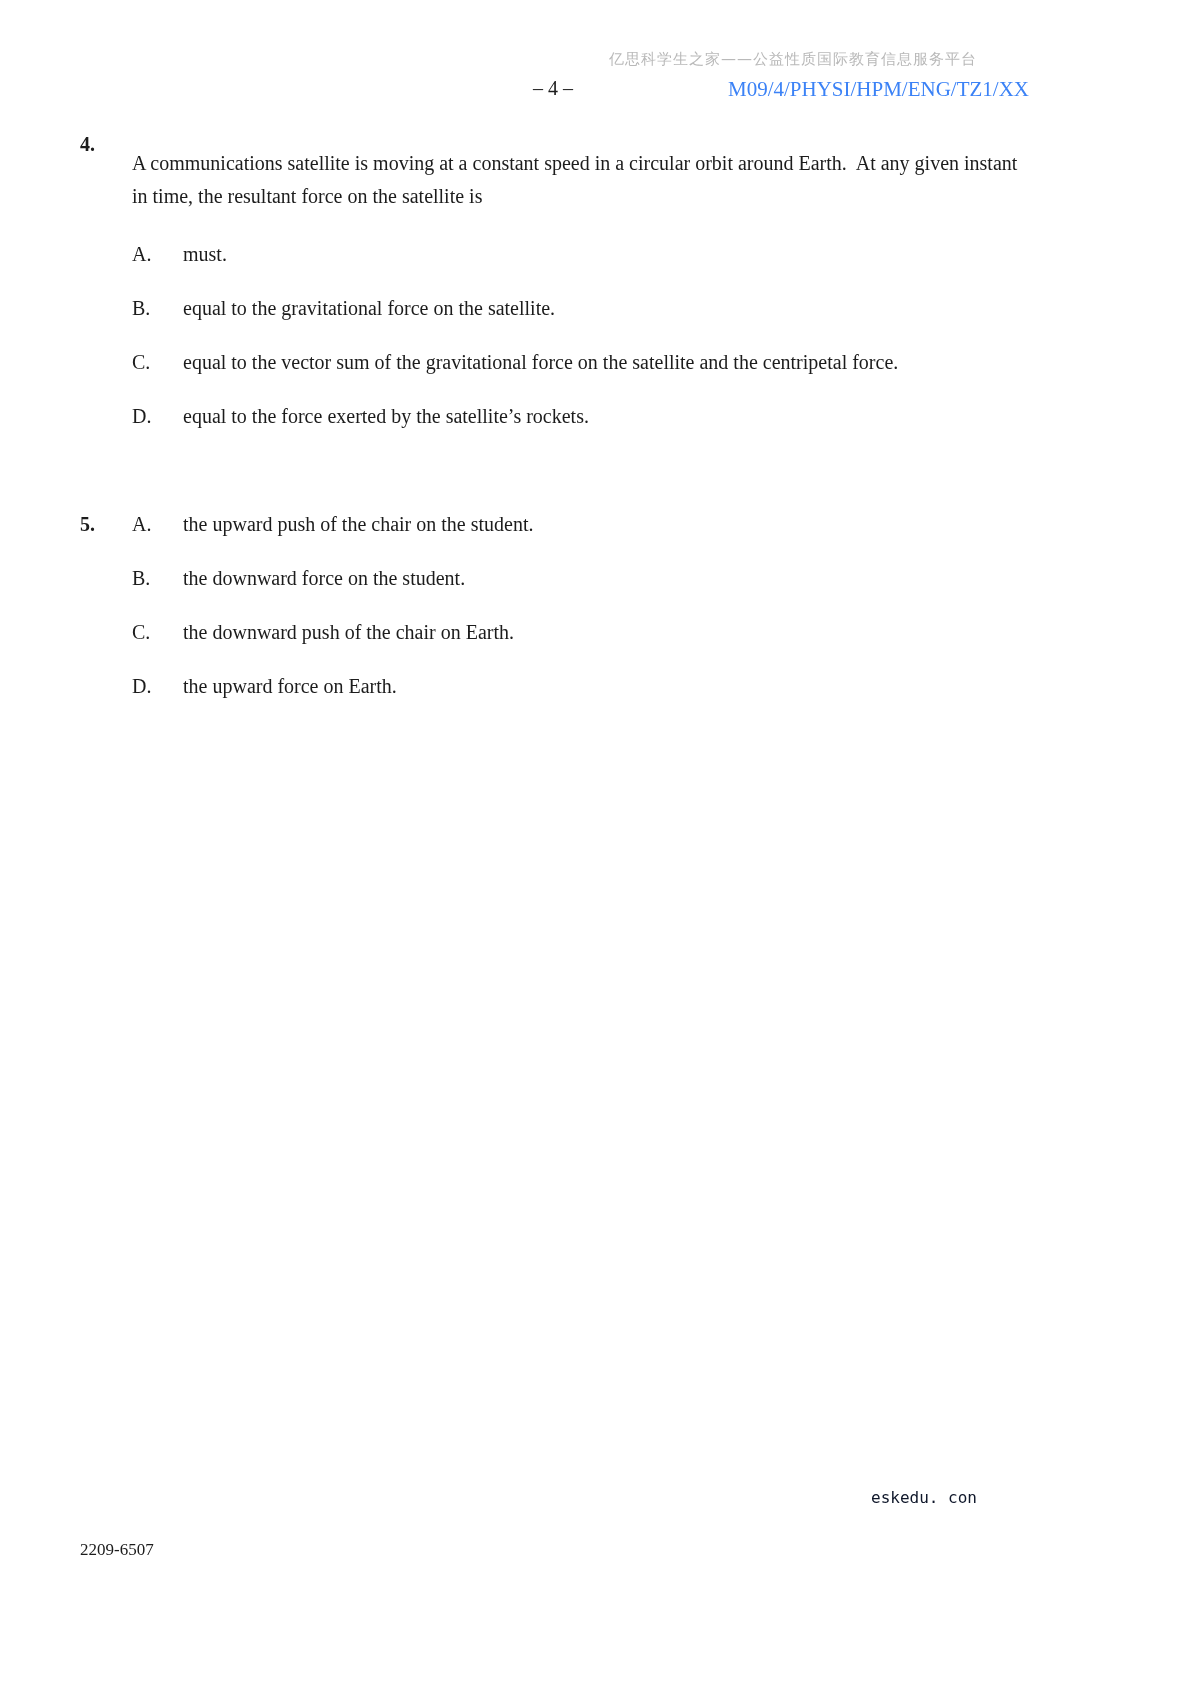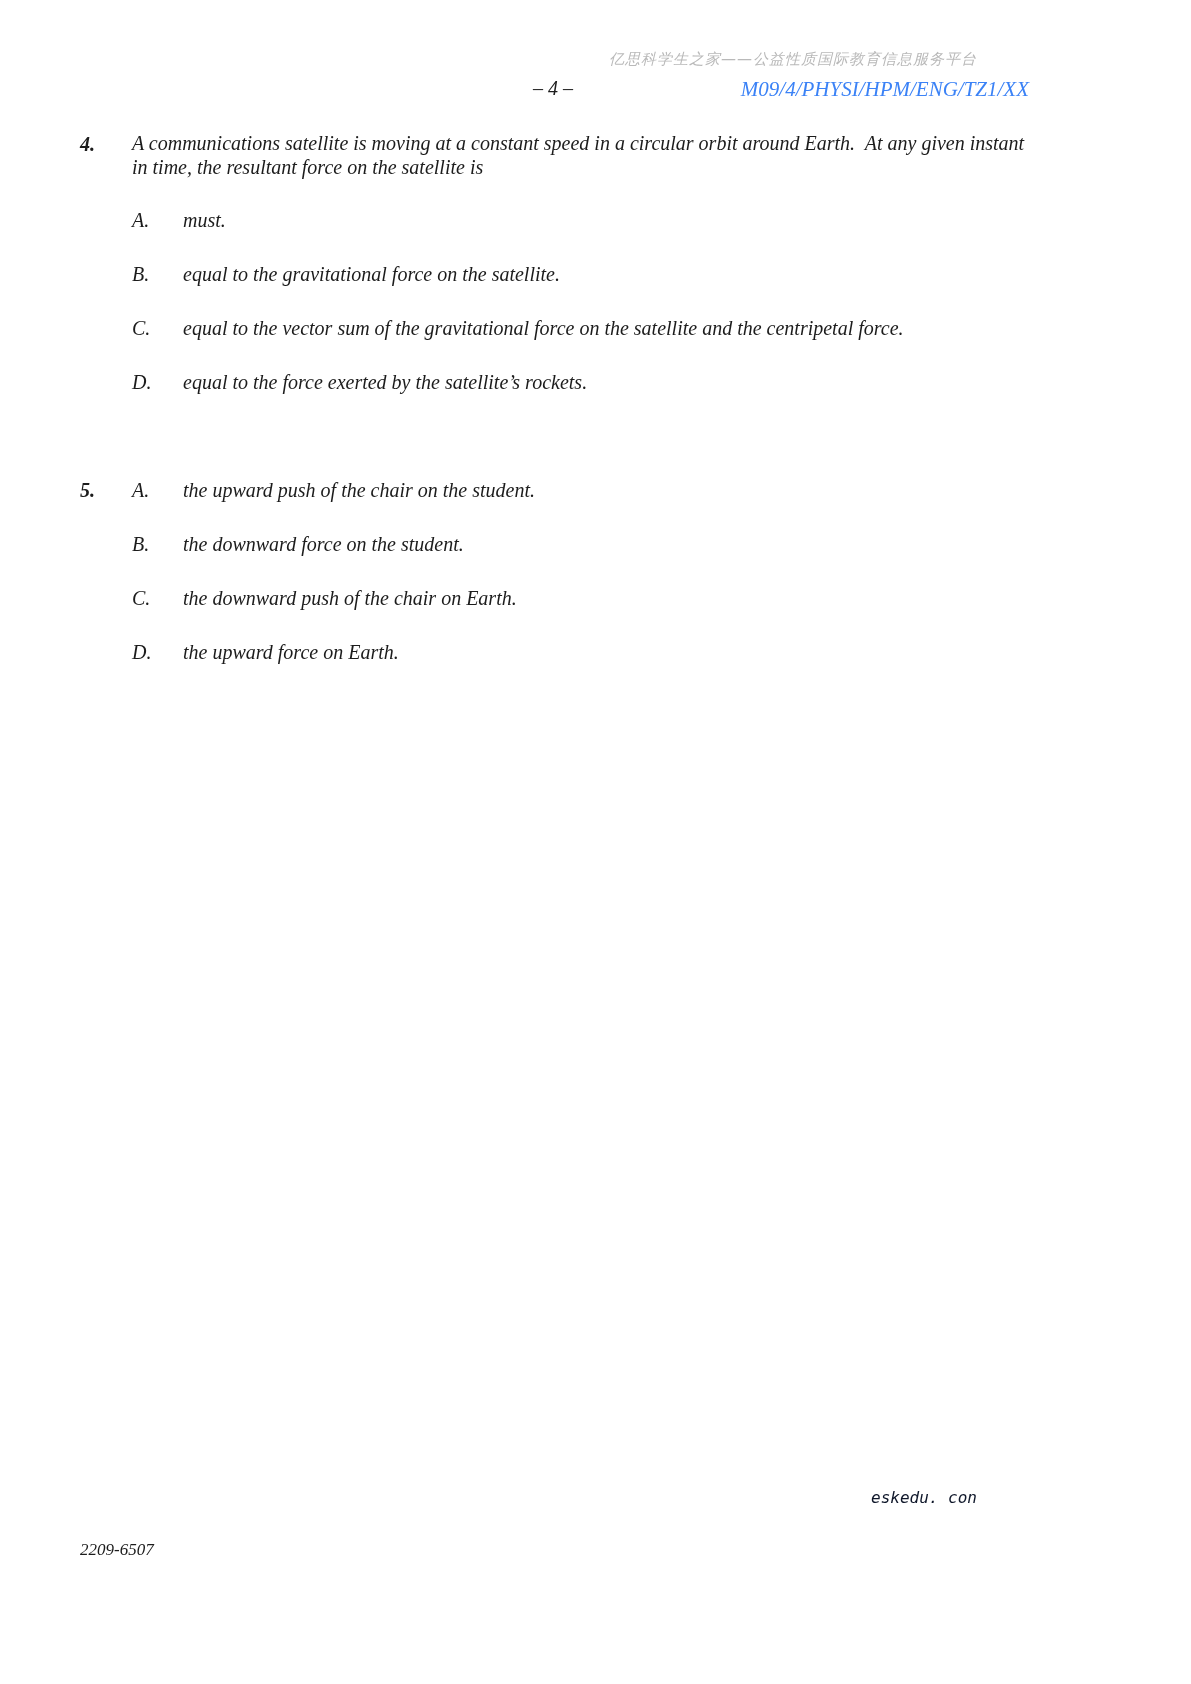--- a/index.html
+++ b/index.html
@@ -10,21 +10,20 @@
     position: relative;
     font-family: "Liberation Serif", serif;
     color: #1c1c1c;
   }
   .page {
     position: relative;
     width: 1191px;
     height: 1676px;
     background: #ffffff;
     overflow: hidden;
-    font-style: italic;
   }
 
   
   .watermark-top {
     position: absolute;
     top: 50px;
     right: 214px;
     font-family: "DejaVu Sans", sans-serif;
     font-size: 15px;
     color: #b9b9b9;
@@ -60,23 +59,23 @@
   .q-number {
     width: 52px;
     flex: 0 0 52px;
     font-weight: bold;
     font-size: 20px;
     line-height: 27px;
   }
   .q-body { flex: 1; }
   .q-text {
     font-size: 20px;
-    line-height: 24px;
+    line-height: 33px;
     white-space: pre-wrap;
-    margin: 0 0 28px 0;
+    margin: 16px 0 28px 0;
   }
   .option {
     display: flex;
     align-items: flex-start;
     font-size: 20px;
     line-height: 27px;
   }
   .option + .option { margin-top: 27px; }
   .opt-letter {
     width: 51px;

